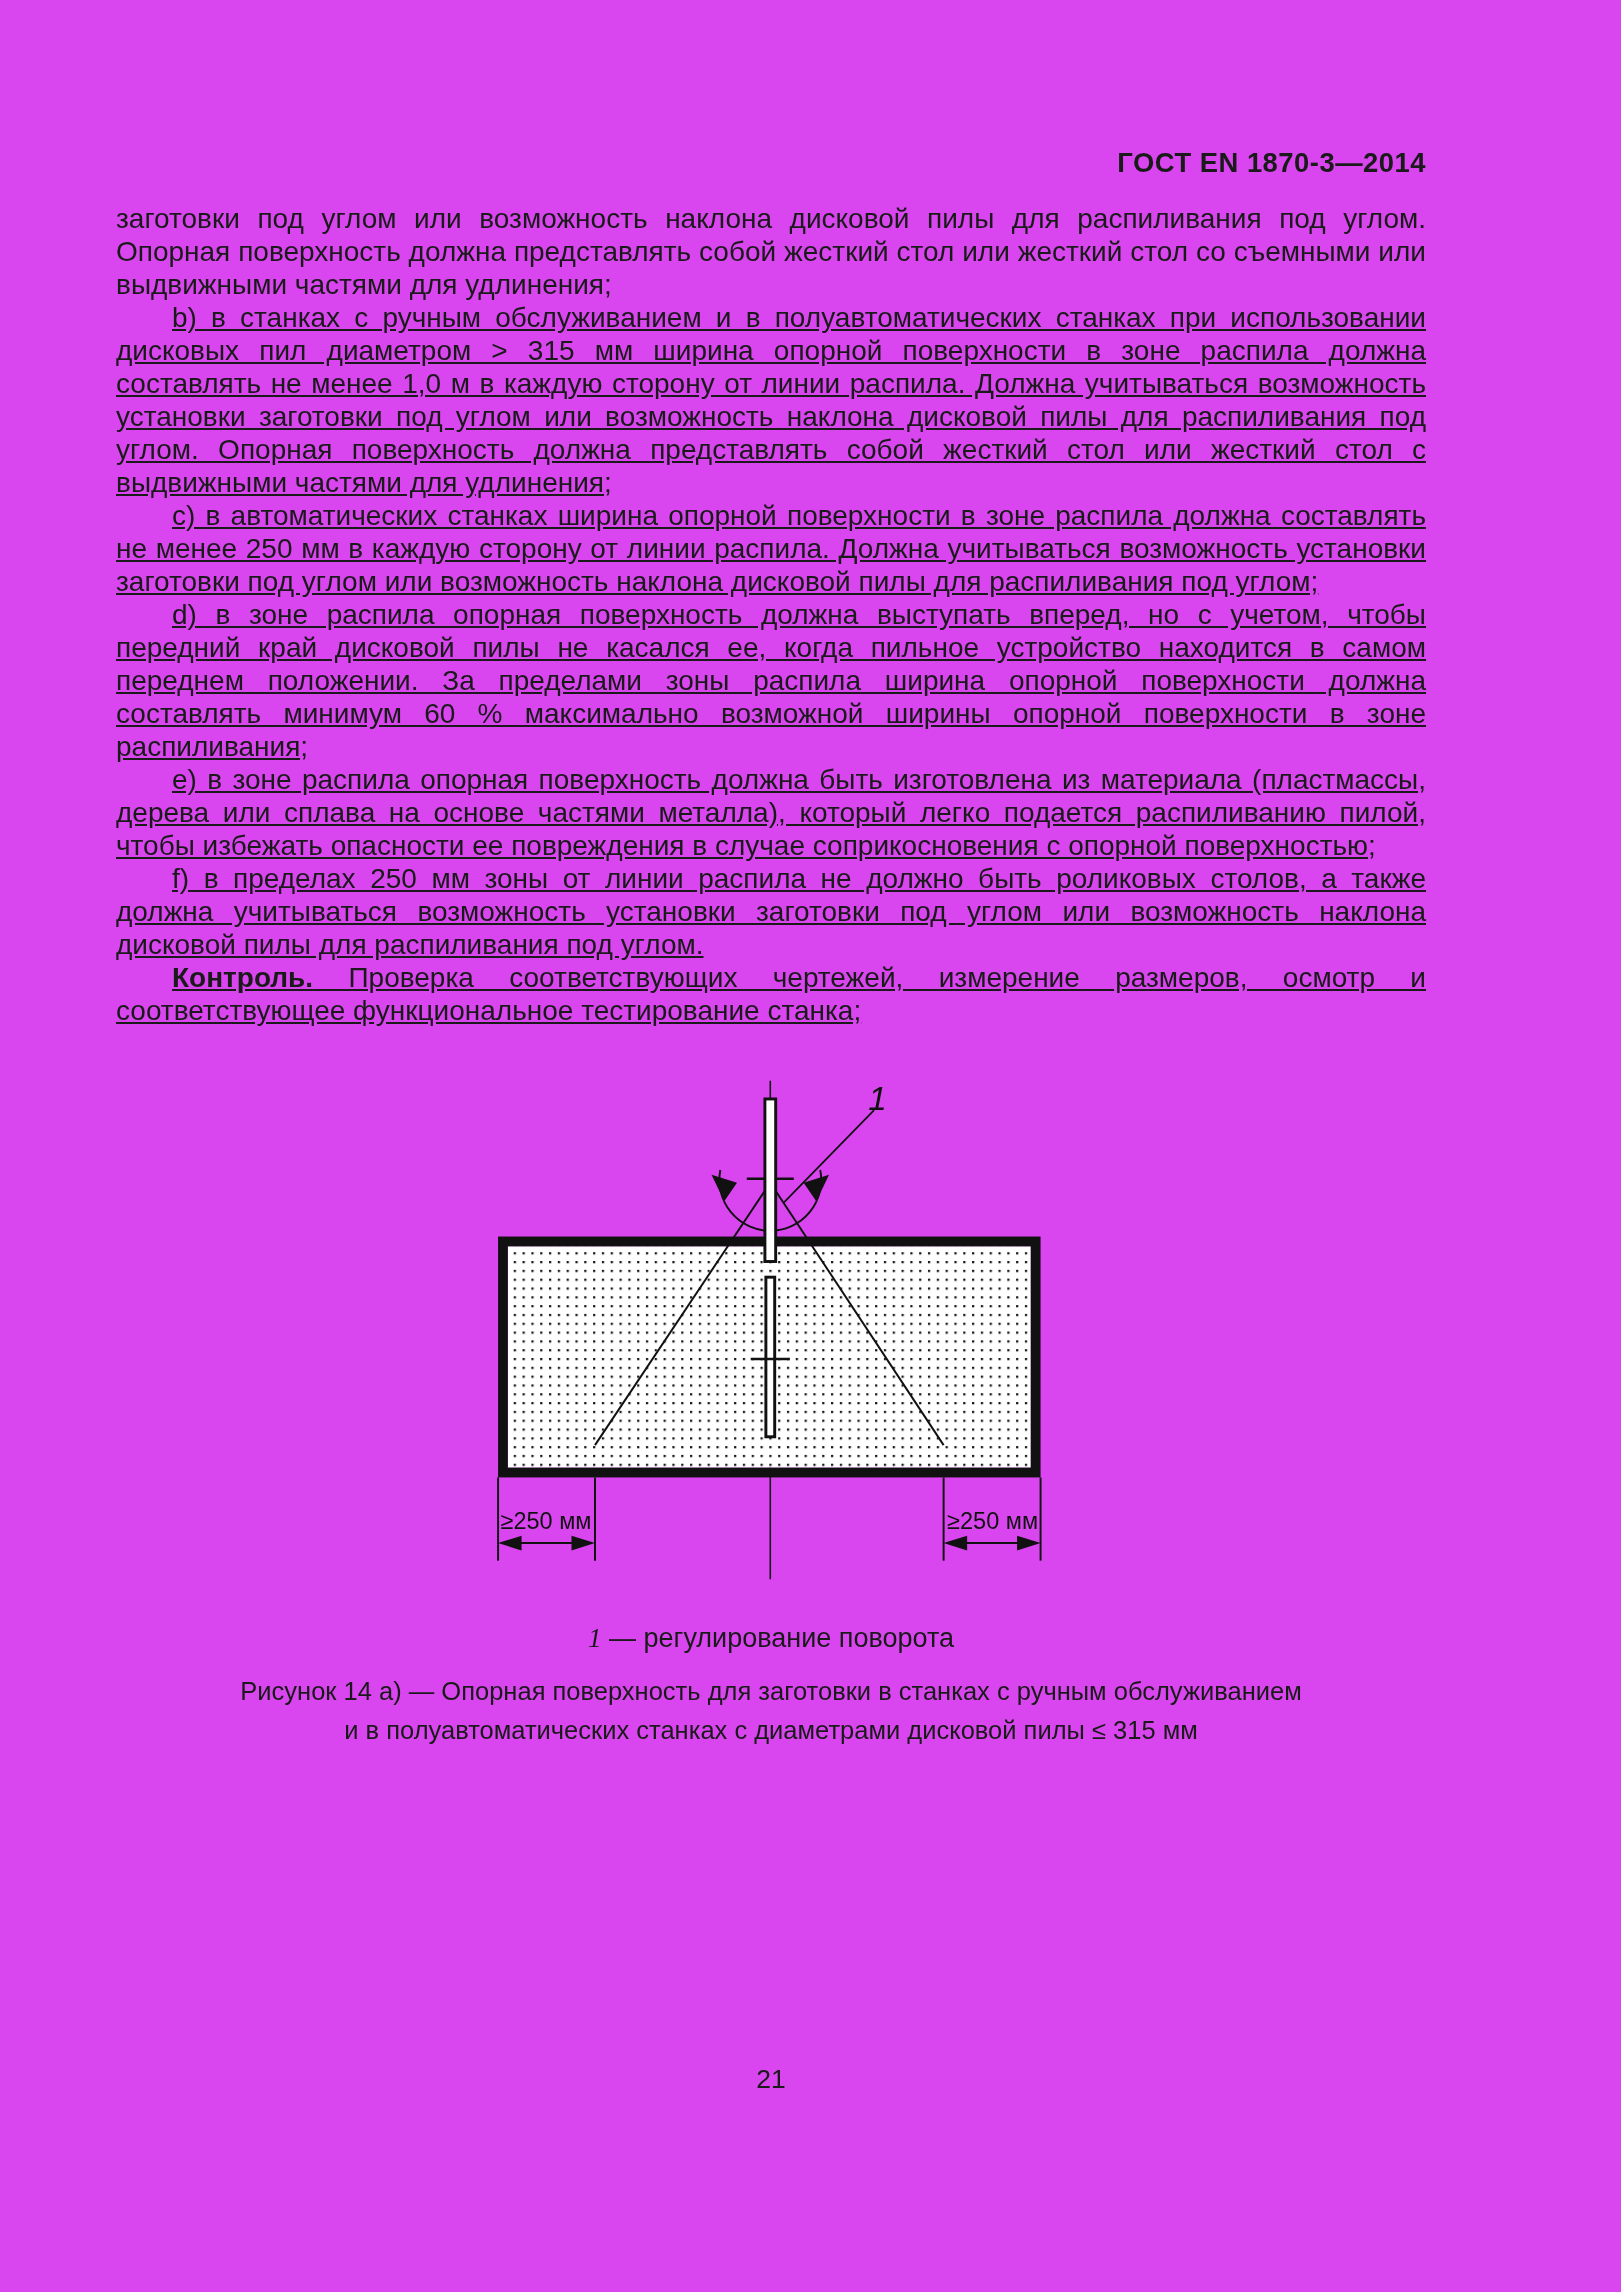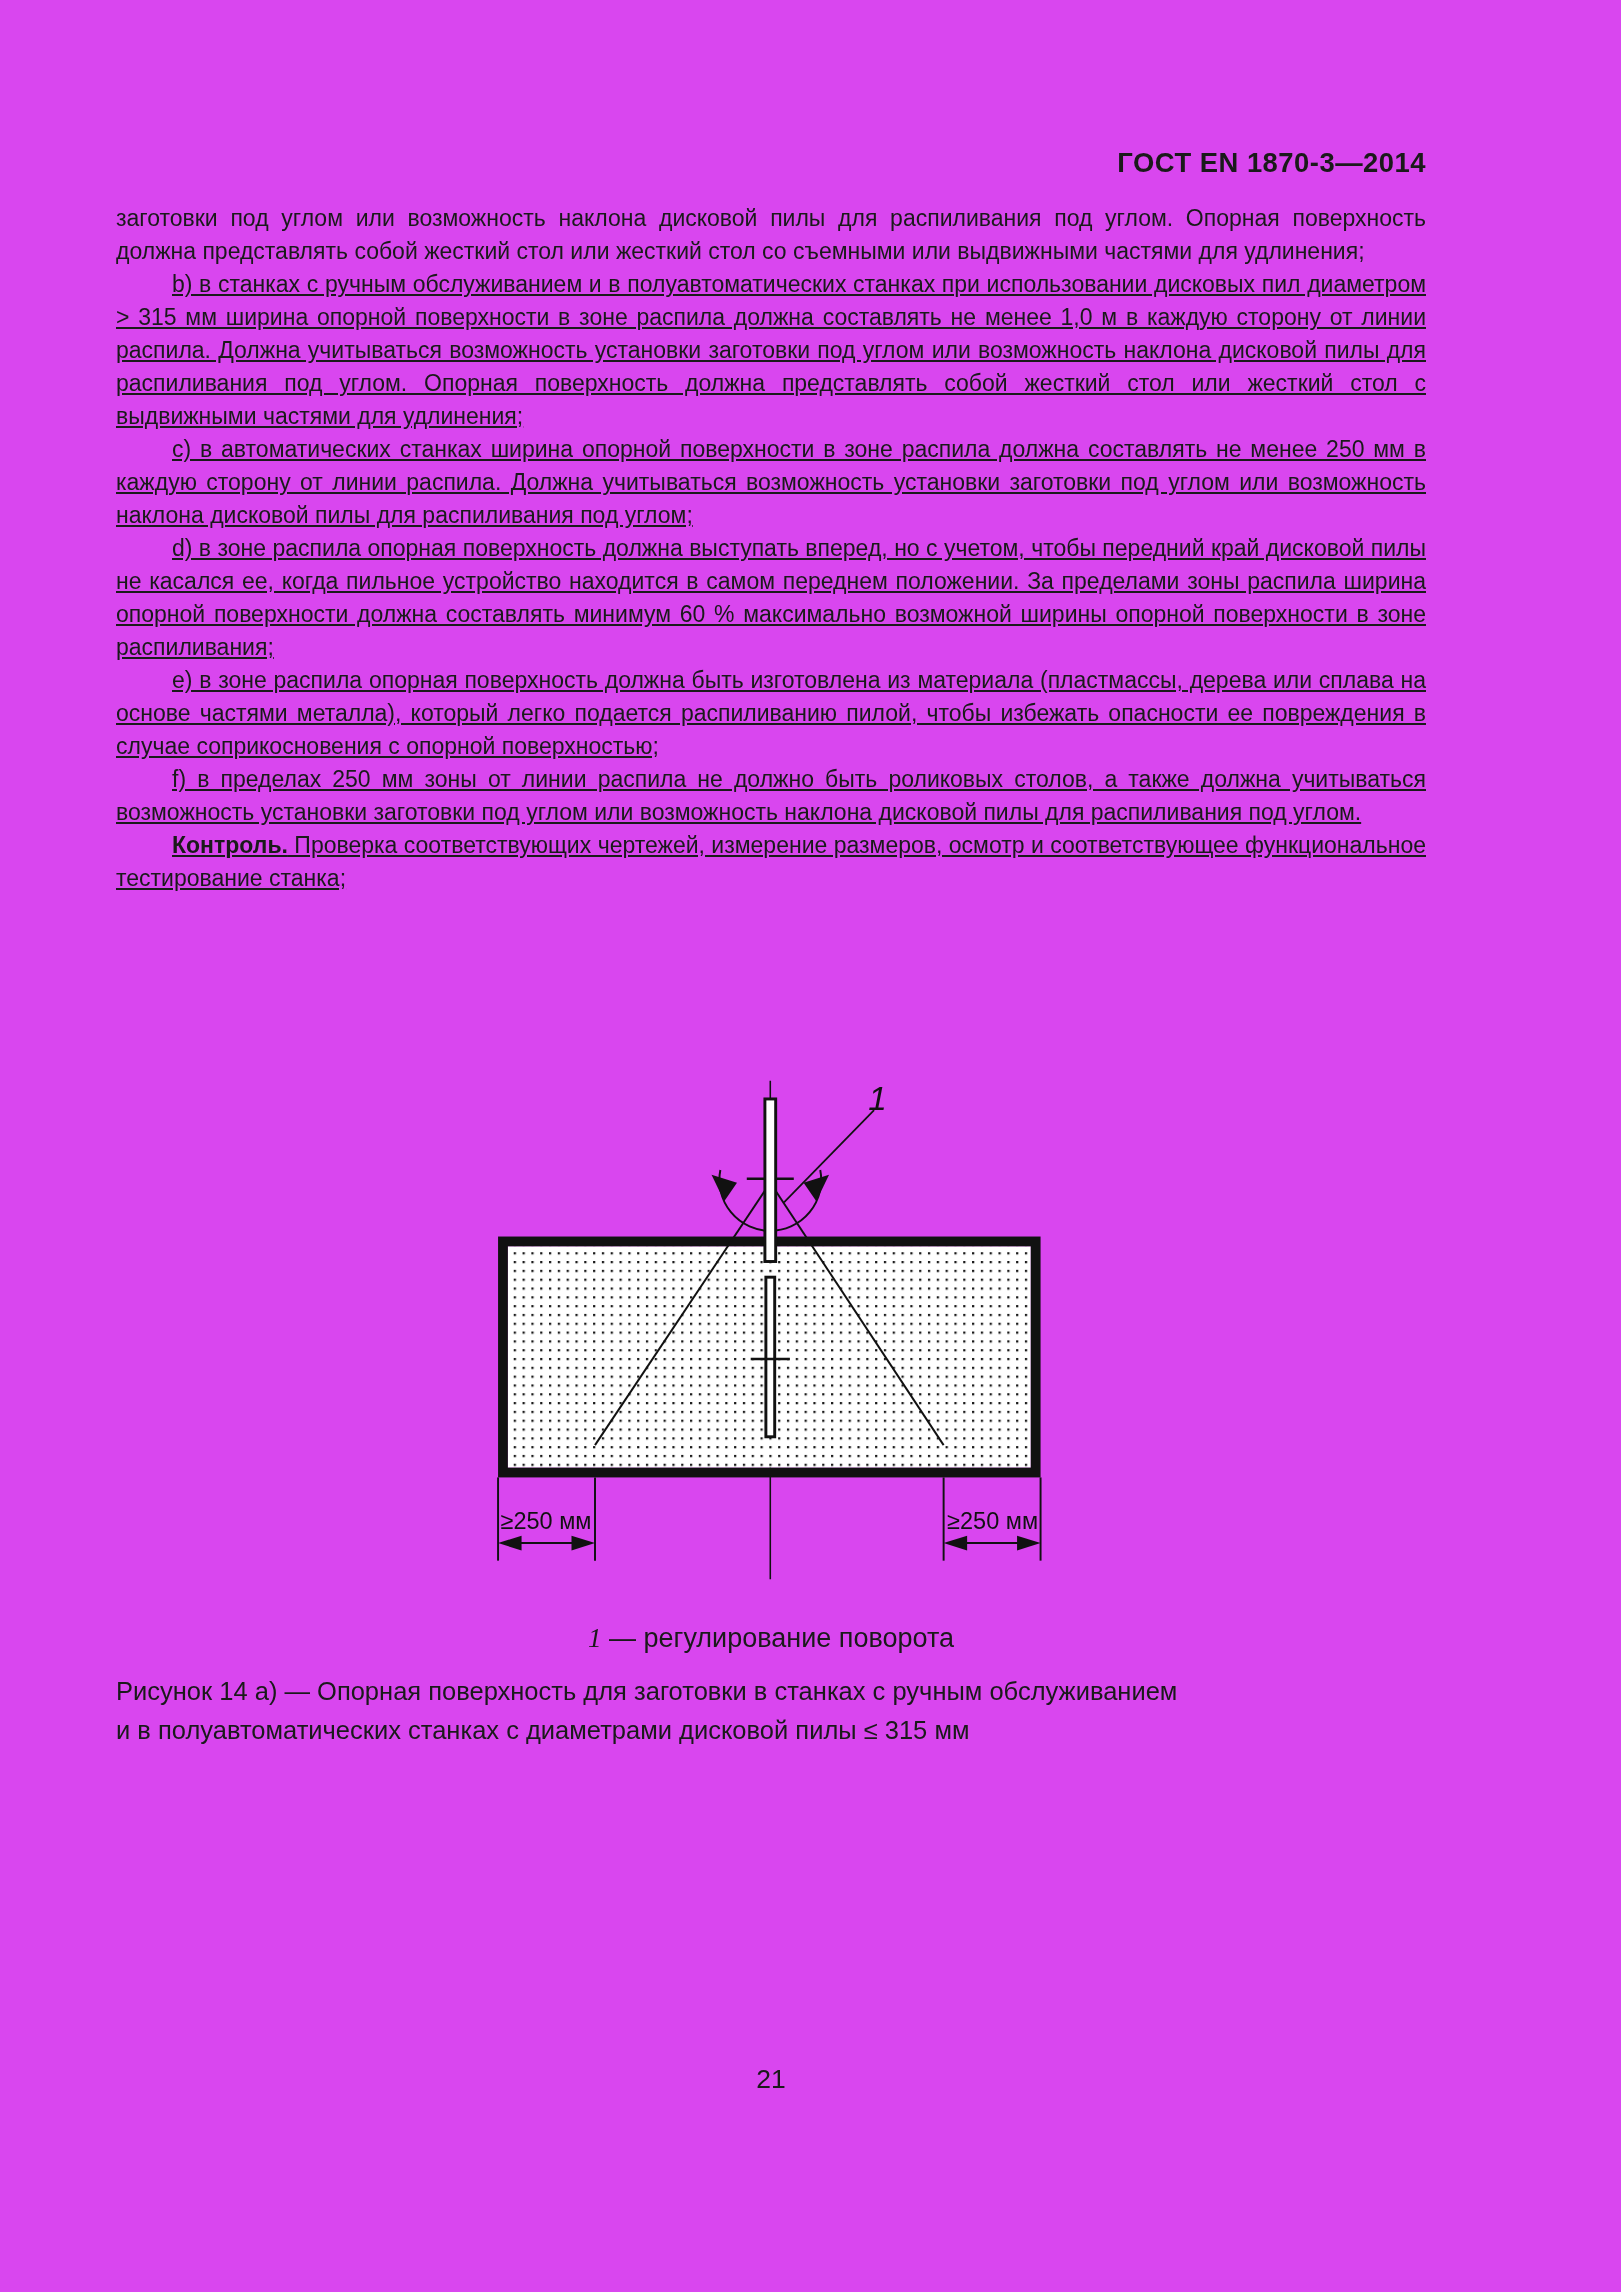--- a/index.html
+++ b/index.html
@@ -10,33 +10,33 @@
     color:#1a1a1a;
     font-family:"Liberation Sans","DejaVu Sans",sans-serif;
     overflow:hidden;
   }
   .doc-header {
     position:absolute; top:147px; left:116px; width:1310px;
     text-align:right; font-weight:bold; font-size:27.4px; letter-spacing:0.5px;
   }
   .body-text {
     position:absolute; top:202px; left:116px; width:1310px;
-    font-size:23px; line-height:33px; text-align:justify;
+    font-size:28px; line-height:33px; text-align:justify;
   }
   .body-text p { margin:0; }
   .body-text p.indent { text-indent:56px;text-decoration:underline; }
   .figure-svg { position:absolute; left:431px; top:1073px; }
   .fig-legend {
     position:absolute; top:1615px; left:116px; width:1310px;
     text-align:center; font-size:27px;margin-top:8px;
   }
   .fig-legend i { font-family:"Liberation Serif","DejaVu Serif",serif; font-style:italic; }
   .fig-caption {
     position:absolute; top:1672px; left:116px; width:1310px;
-    text-align:left; font-size:25.5px; line-height:39px;
+    text-align:center; font-size:25.5px; line-height:39px;
   }
   .page-number {
     position:absolute; top:2064px; left:116px; width:1310px;
     text-align:center; font-size:26.5px;
   }
   svg text { font-family:"Liberation Sans","DejaVu Sans",sans-serif; fill:#111; }
 </style>
 </head>
 <body>
 

